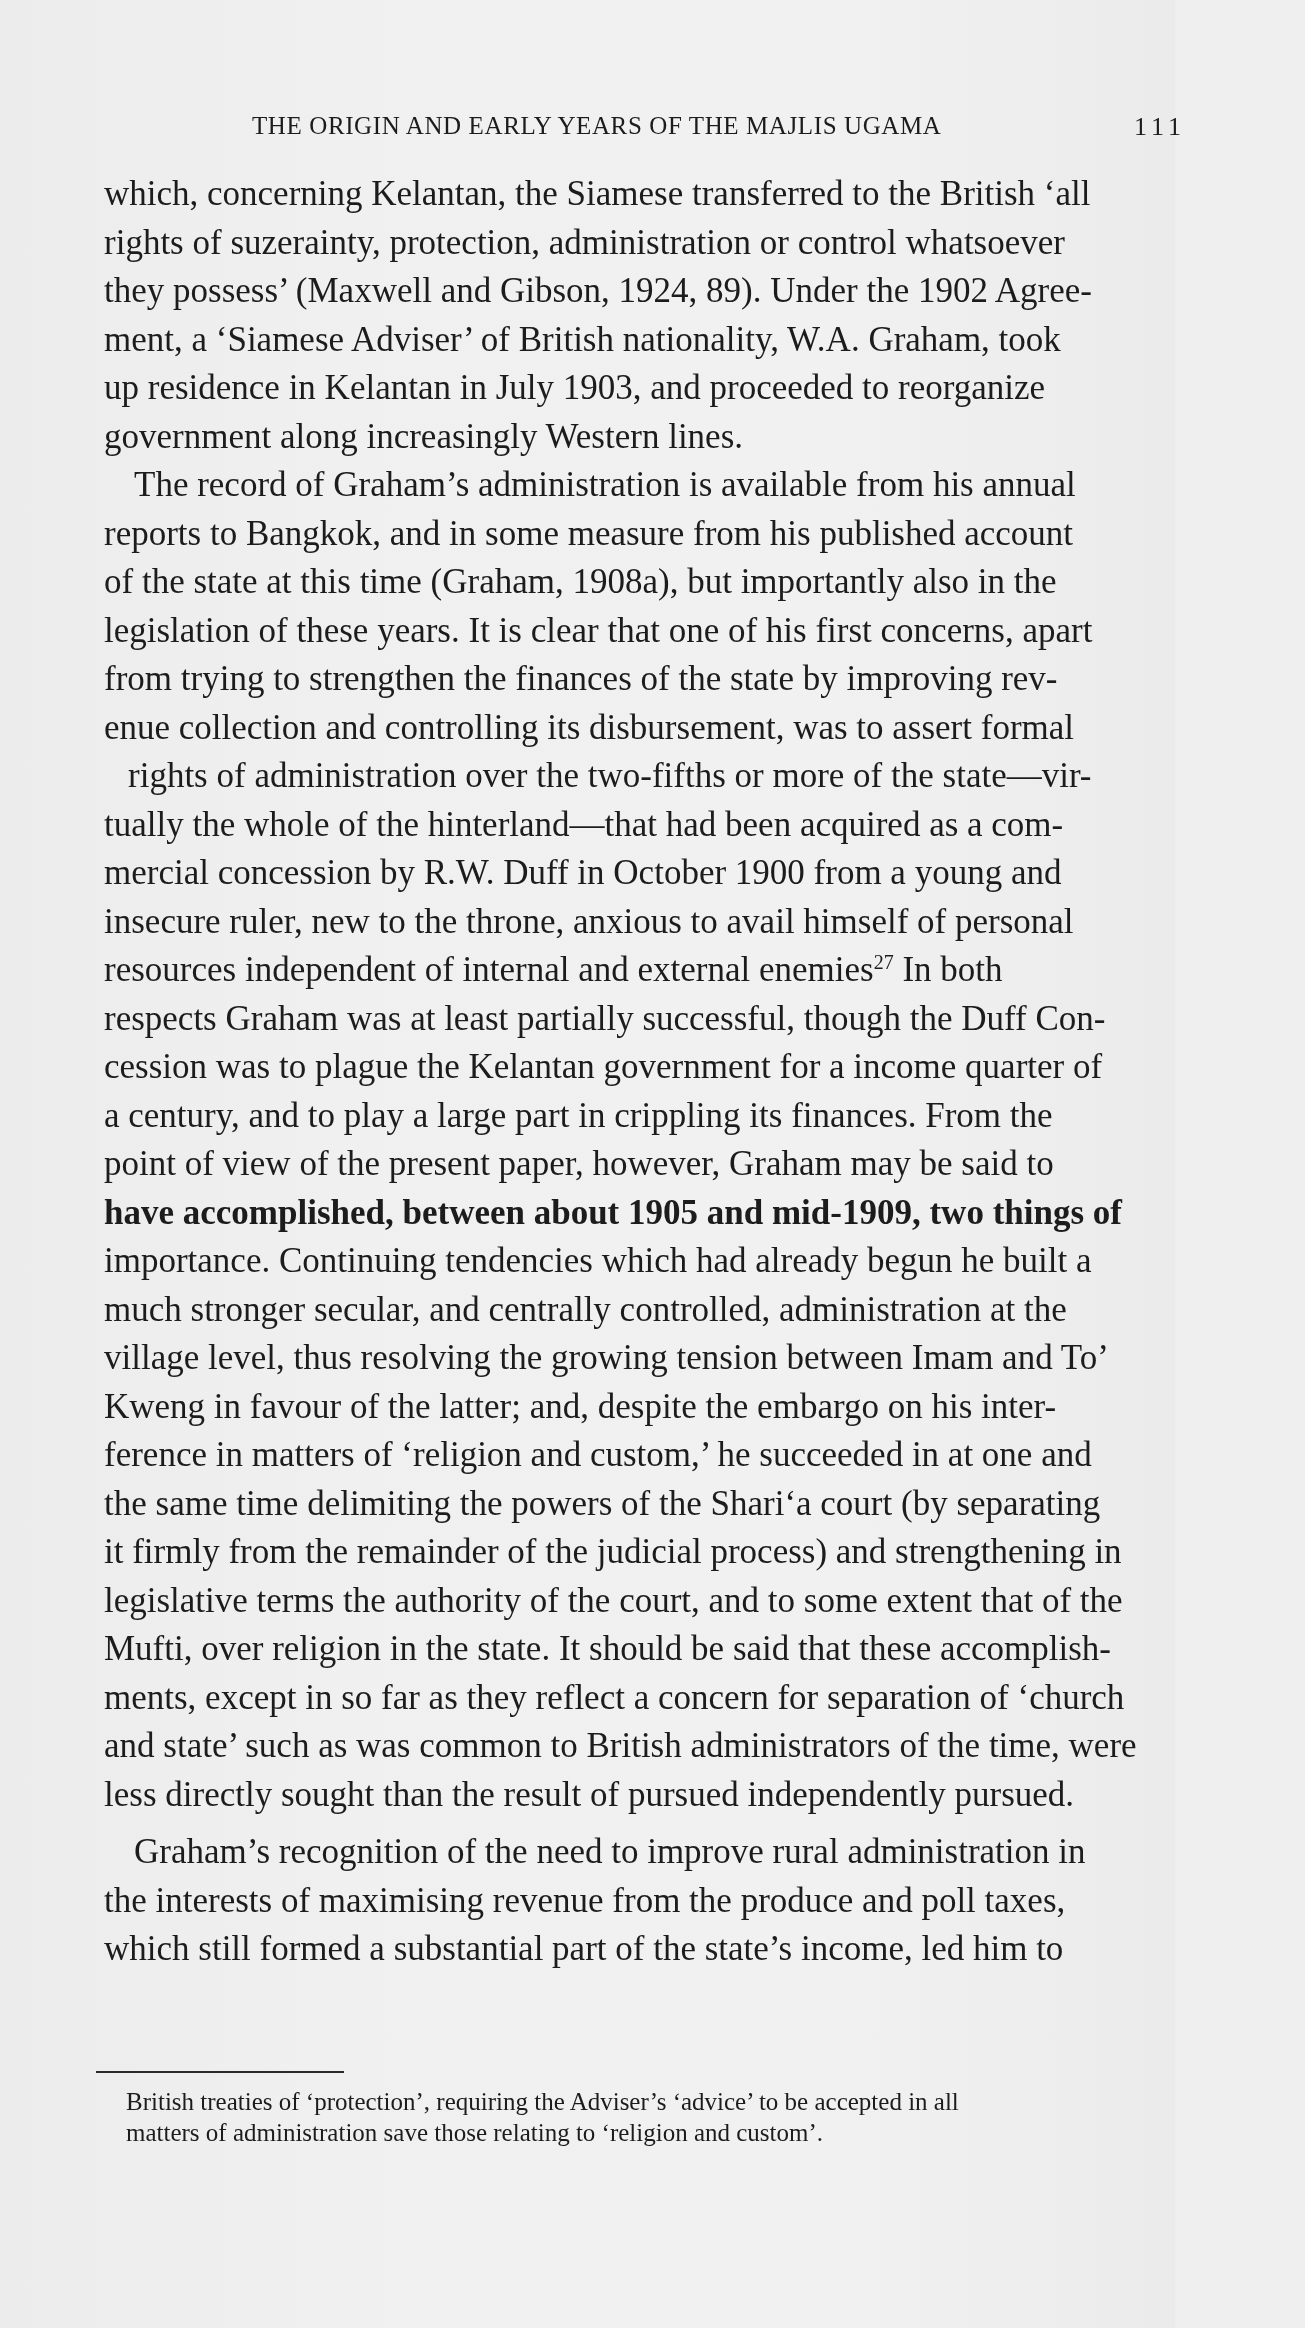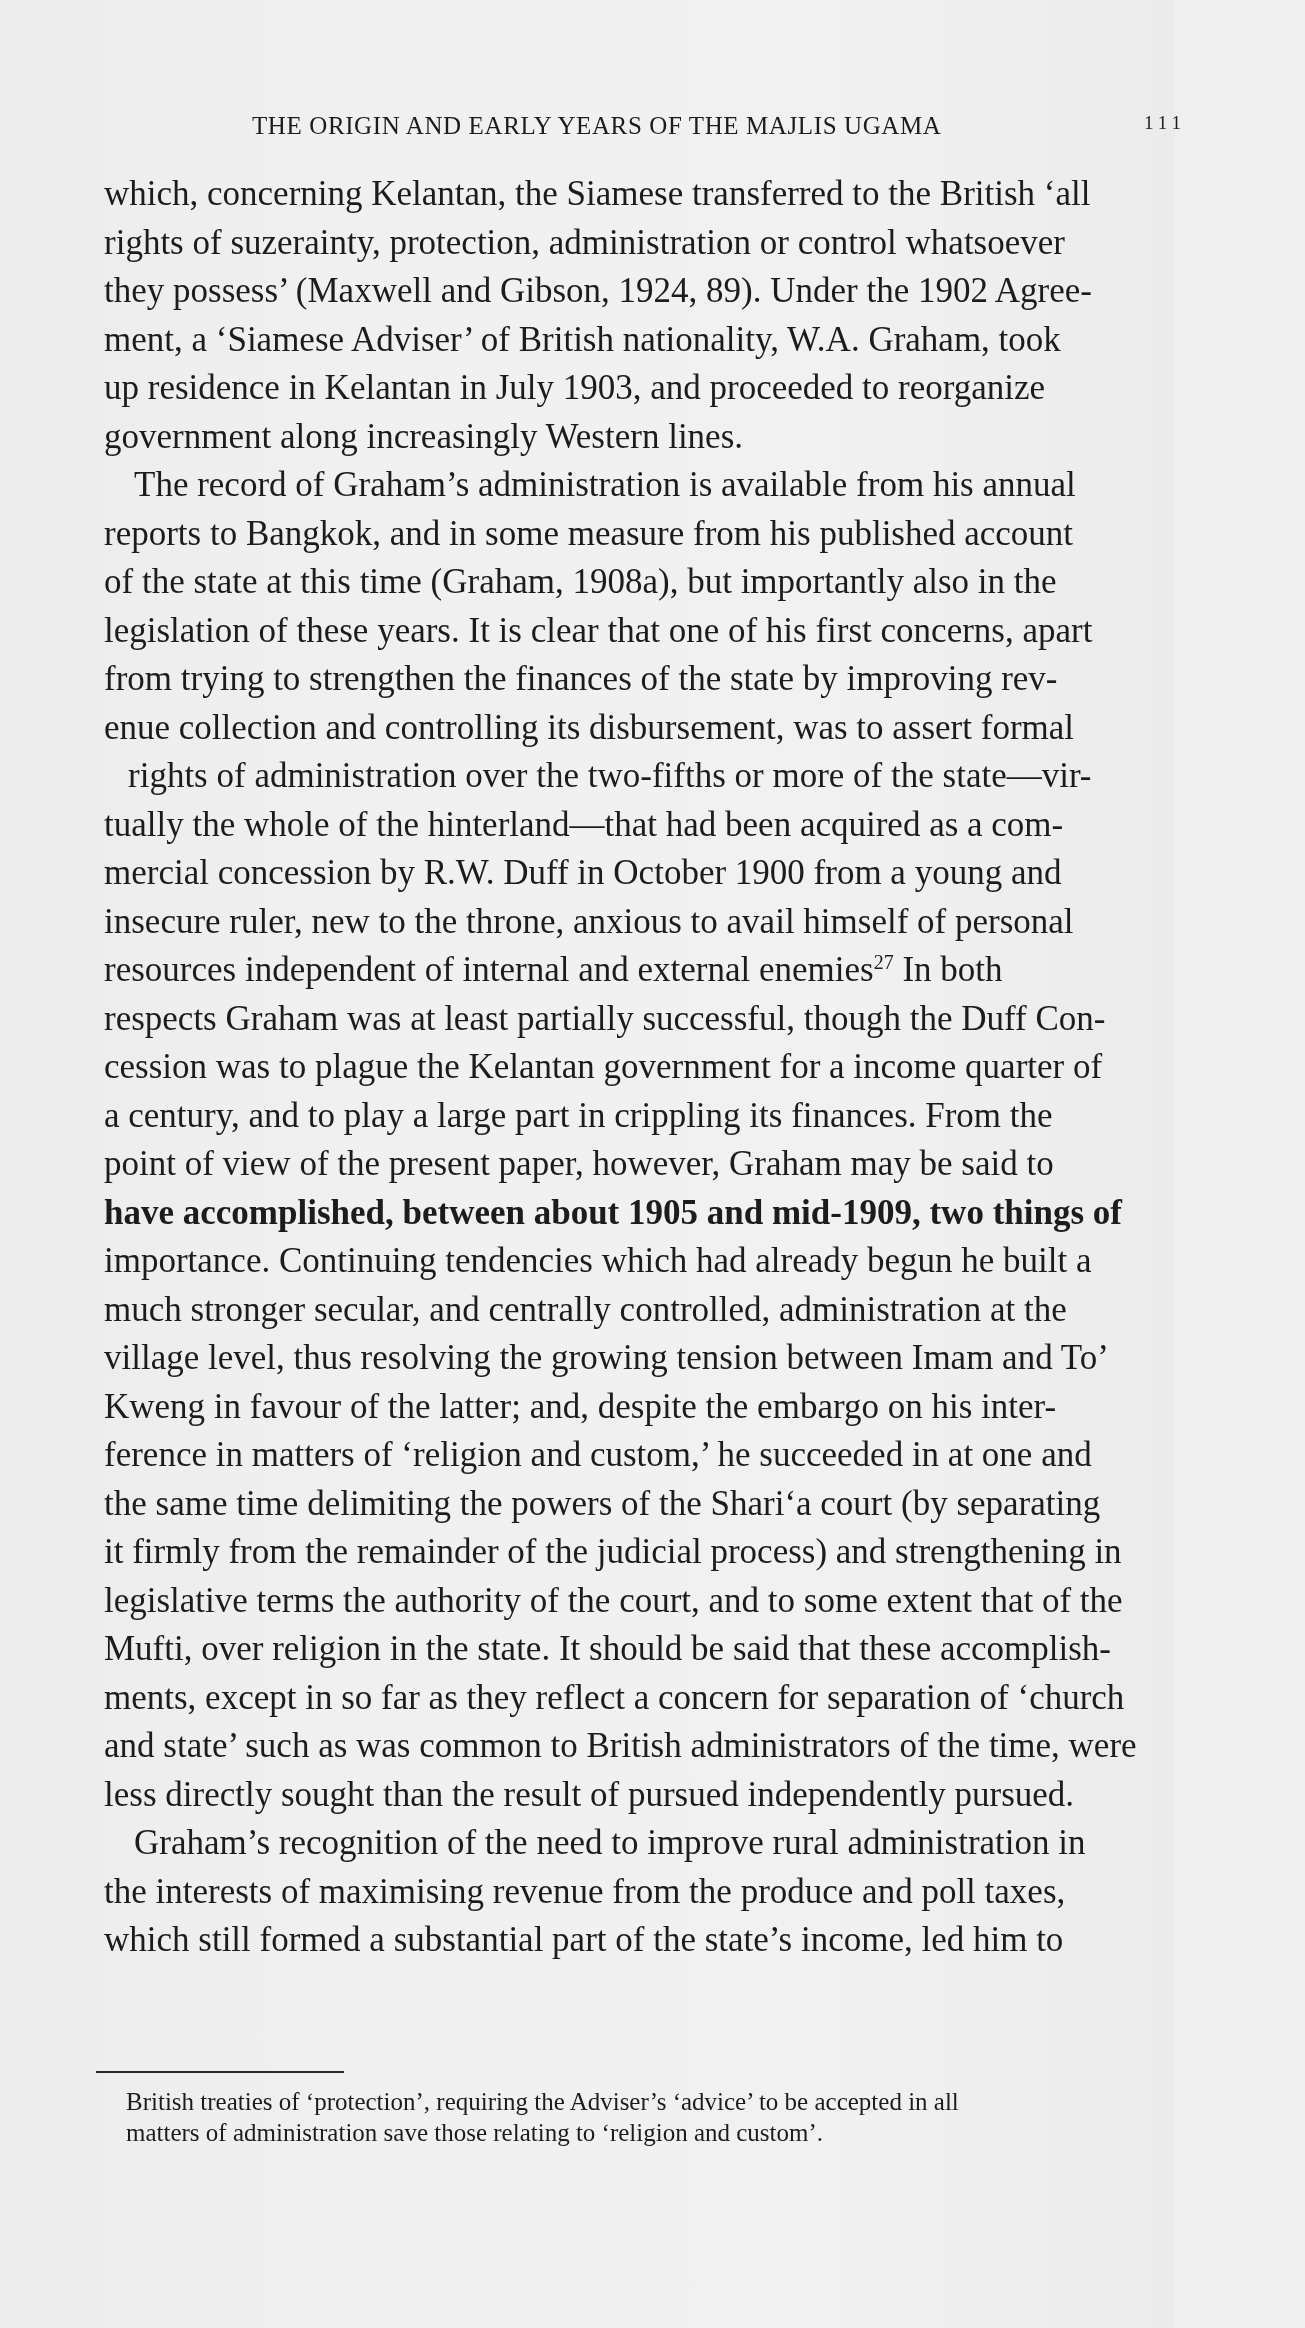--- a/index.html
+++ b/index.html
@@ -34,21 +34,21 @@
       left: 148px;
       top: 0;
       font-size: 25px;
       letter-spacing: 0.6px;
       white-space: nowrap;
     }
     .folio {
       position: absolute;
       right: 0;
       top: 0;
-      font-size: 19px;
+      font-size: 26px;
       letter-spacing: 5px;
     }
     .body-text {
       position: absolute;
       left: 104px;
       top: 170px;
       width: 1082px;
     }
     .line {
       height: 48.5px;
@@ -138,21 +138,21 @@
       <div class="line" style="text-align: left; text-align-last: left;"><span>village level, thus resolving the growing tension between Imam and To’</span></div>
       <div class="line" style="text-align: left; text-align-last: left;"><span>Kweng in favour of the latter; and, despite the embargo on his inter-</span></div>
       <div class="line" style="text-align: left; text-align-last: left;"><span>ference in matters of ‘religion and custom,’ he succeeded in at one and</span></div>
       <div class="line" style="text-align: left; text-align-last: left;"><span>the same time delimiting the powers of the Shari‘a court (by separating</span></div>
       <div class="line" style="text-align: left; text-align-last: left;"><span>it firmly from the remainder of the judicial process) and strengthening in</span></div>
       <div class="line" style="text-align: right; text-align-last: left;"><span>legislative terms the authority of the court, and to some extent that of the</span></div>
       <div class="line" style="text-align: left; text-align-last: left;"><span>Mufti, over religion in the state. It should be said that these accomplish-</span></div>
       <div class="line" style="text-align: left; text-align-last: left;"><span>ments, except in so far as they reflect a concern for separation of ‘church</span></div>
       <div class="line" style="text-align: left; text-align-last: left;"><span>and state’ such as was common to British administrators of the time, were</span></div>
       <div class="line last"><span>less directly sought than the result of pursued independently pursued.</span></div>
-      <div class="line indent" style="text-align: left; text-align-last: left;"><span>Graham’s recognition of the need to improve rural administration in</span></div>
+      <div class="line indent" style="text-align: left; text-align-last: left; margin-top: 9px;"><span>Graham’s recognition of the need to improve rural administration in</span></div>
       <div class="line" style="text-align: left; text-align-last: left;"><span>the interests of maximising revenue from the produce and poll taxes,</span></div>
       <div class="line" style="text-align: left; text-align-last: left;"><span>which still formed a substantial part of the state’s income, led him to</span></div>
     </div>
 
   <div class="footnote-rule"></div>
 
   <div class="footnotes" id="footnotes">
     <div class="fn-line cont">British treaties of ‘protection’, requiring the Adviser’s ‘advice’ to be accepted in all</div>
     <div class="fn-line cont">matters of administration save those relating to ‘religion and custom’.</div>
   </div>

